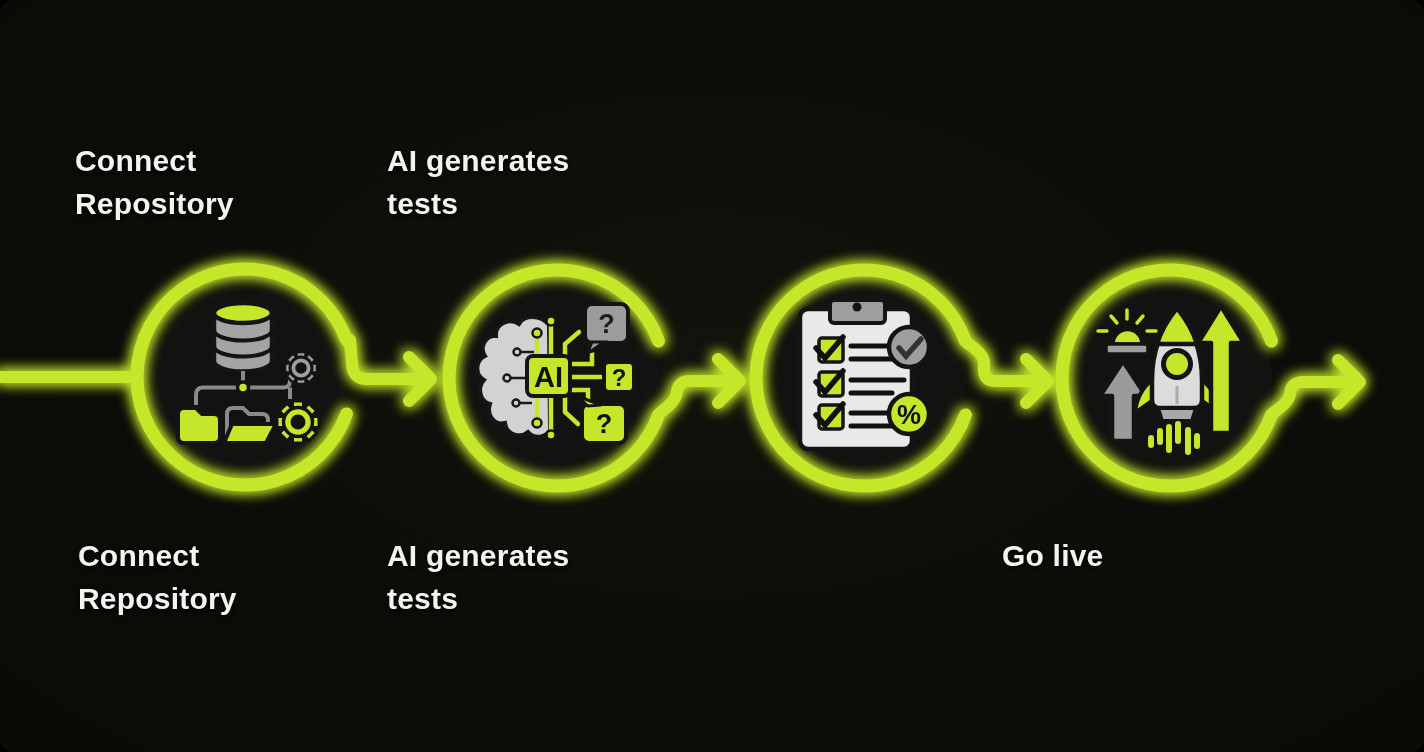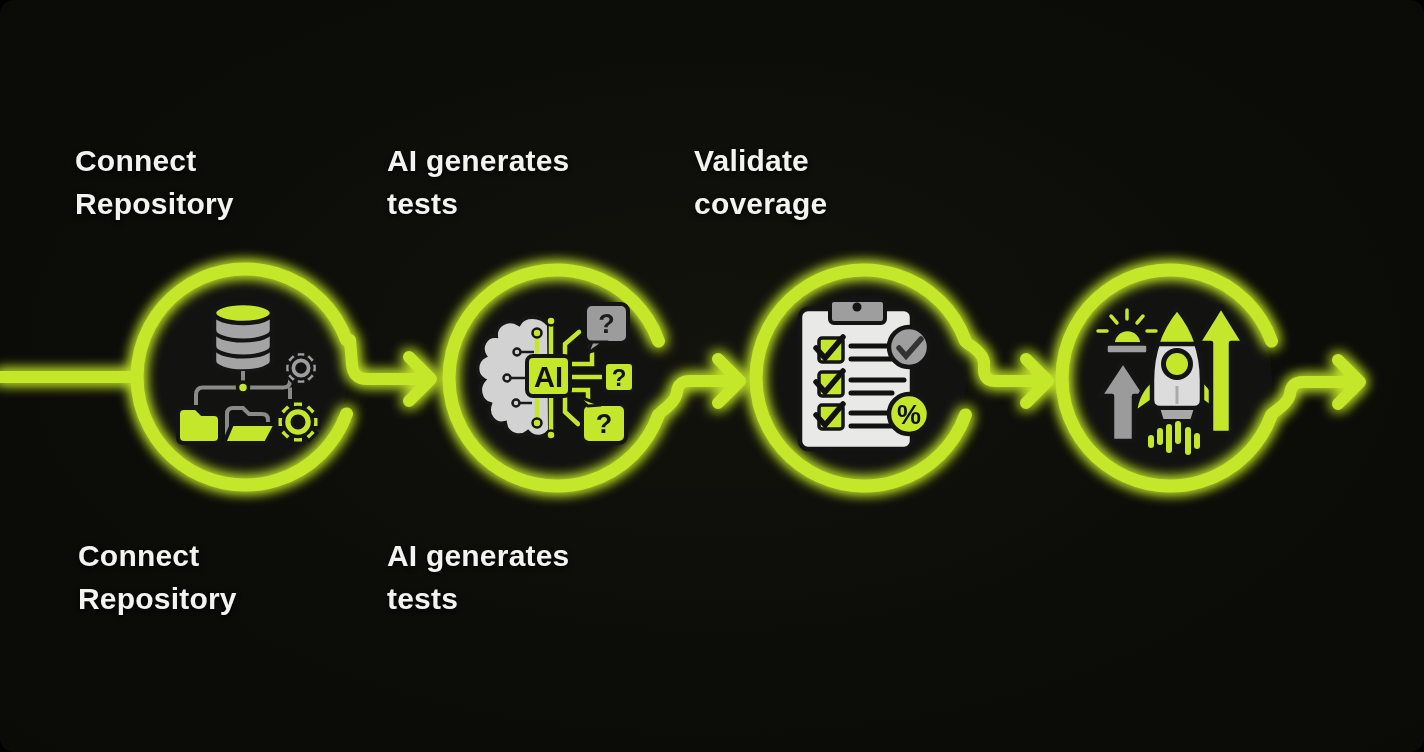--- a/index.html
+++ b/index.html
@@ -222,21 +222,20 @@
         </g>
       </g>
       <path d="M 1221 306 L 1244 343 L 1231 343 L 1231 433 L 1211 433 L 1211 343 L 1198 343 Z" fill="#c5e72b" stroke="#141414" stroke-width="4.5" stroke-linejoin="round"></path>
     </g>
   </svg>
 
   <div class="label" style="left:75px;top:139px;">Connect
 Repository</div>
   <div class="label" style="left:387px;top:139px;">AI generates
 tests</div>
-  <div class="label" style="left:694px;top:139px;">Validate
-coverage</div>
 
   <div class="label" style="left:78px;top:534px;">Connect
 Repository</div>
   <div class="label" style="left:387px;top:534px;">AI generates
 tests</div>
+  <div class="label" style="left:1002px;top:534px;">Go live</div>
 
 </div>
 
 </body></html>

